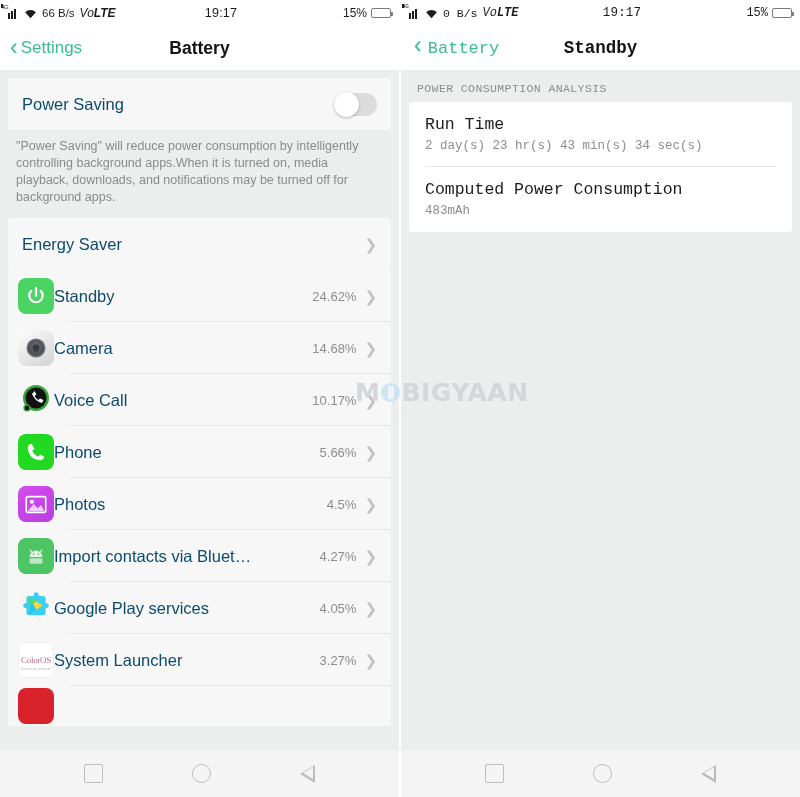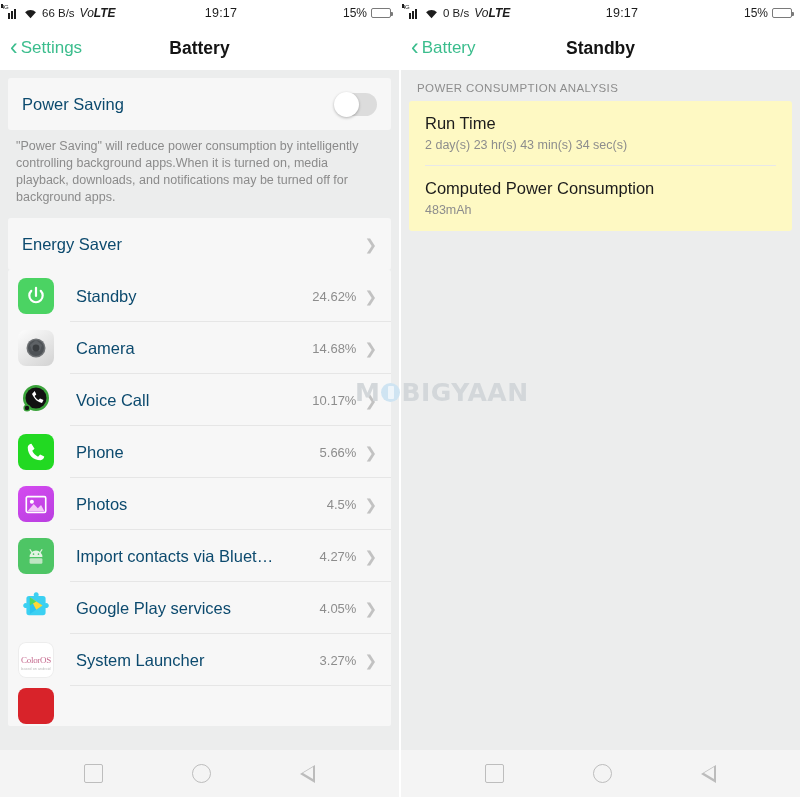--- a/index.html
+++ b/index.html
@@ -3,21 +3,21 @@
 <meta charset="utf-8">
 <style>
   html,body{margin:0;padding:0;}
   body{
     width:800px;height:797px;overflow:hidden;
     font-family:"Liberation Sans",sans-serif;
     background:#ffffff;
   }
   .screens{display:flex;width:800px;height:797px;}
   .phone{width:399px;height:797px;position:relative;background:#eceded;display:flex;flex-direction:column;}
-  .phone.right{width:399px;margin-left:2px;}
+  .phone.right{width:399px;margin-left:2px;font-family:Liberation Mono, monospace;}
 
   
   .statusbar{
     height:26px;flex:0 0 26px;background:#ffffff;
     display:flex;align-items:center;position:relative;
     padding:0 8px;box-sizing:border-box;
   }
   .sb-left{display:flex;align-items:center;gap:5px;}
   .sb-center{position:absolute;left:0;right:0;text-align:center;
     font-size:12.5px;color:#1c1c1c;letter-spacing:.2px;padding-left:43px;}
@@ -76,39 +76,39 @@
   .toggle{width:42px;height:23px;border-radius:12px;background:#dcdcdc;position:relative;
     flex:0 0 42px;cursor:pointer;}
   .toggle .knob{position:absolute;top:-1px;left:-1px;width:25px;height:25px;border-radius:50%;
     background:#fff;box-shadow:0 1px 3px rgba(0,0,0,.28);}
 
   .desc{font-size:12.5px;color:#8b8b8b;line-height:17px;padding:8px 16px 12px 16px;}
 
   .section-hdr{font-size:11.5px;color:#8d8d8d;letter-spacing:.4px;
     padding:12px 16px 7px 16px;}
 
-  .app-ico{width:36px;height:36px;border-radius:8px;margin-right:22px;flex:0 0 36px;
+  .app-ico{width:36px;height:36px;border-radius:8px;margin-right:0;flex:0 0 36px;
     display:flex;align-items:center;justify-content:center;position:relative;overflow:hidden;text-align:center;}
 
   
   .ic-standby{background:#4bd363;}
   .ic-camera{background:linear-gradient(145deg,#fdfdfd,#d2d2d2);}
   .ic-voice{background:transparent;}
   .ic-phone{background:#22d922;}
   .ic-photos{background:linear-gradient(150deg,#d44bf0,#b93ee0);}
   .ic-android{background:#4ec565;}
   .ic-gplay{background:transparent;}
   .ic-coloros{background:#ffffff;box-shadow:0 0 0 1px #ededed inset;}
   .ic-red{background:#d8232a;}
 
   .coloros-txt{font-size:9px;color:#c56a8e;letter-spacing:-.3px;font-family:"Liberation Serif",serif;}
   .coloros-sub{font-size:3.6px;color:#b9b9b9;letter-spacing:.1px;position:absolute;bottom:7px;}
 
   
-  .detail-card{background:#fef9c3;margin:0 8px;border-radius:3px;}
+  .detail-card{background:#ffffff;margin:0 8px;border-radius:3px;}
   .detail-row{padding:13px 16px 14px 16px;position:relative;}
   .detail-row .sep{position:absolute;left:16px;right:16px;bottom:0;height:1px;background:#e8e8e8;}
   .detail-title{font-size:16.5px;color:#1c1c1c;margin-bottom:5px;}
   .detail-sub{font-size:12.5px;color:#8d8d8d;}
 
   
   .navkeys{height:47px;flex:0 0 47px;background:#f4f4f4;display:flex;
     align-items:center;justify-content:space-around;padding:0 40px;box-sizing:border-box;}
   .nk{width:17px;height:17px;opacity:.85;}
   .nk.square{border:1.6px solid #b3b3b3;border-radius:2px;}

